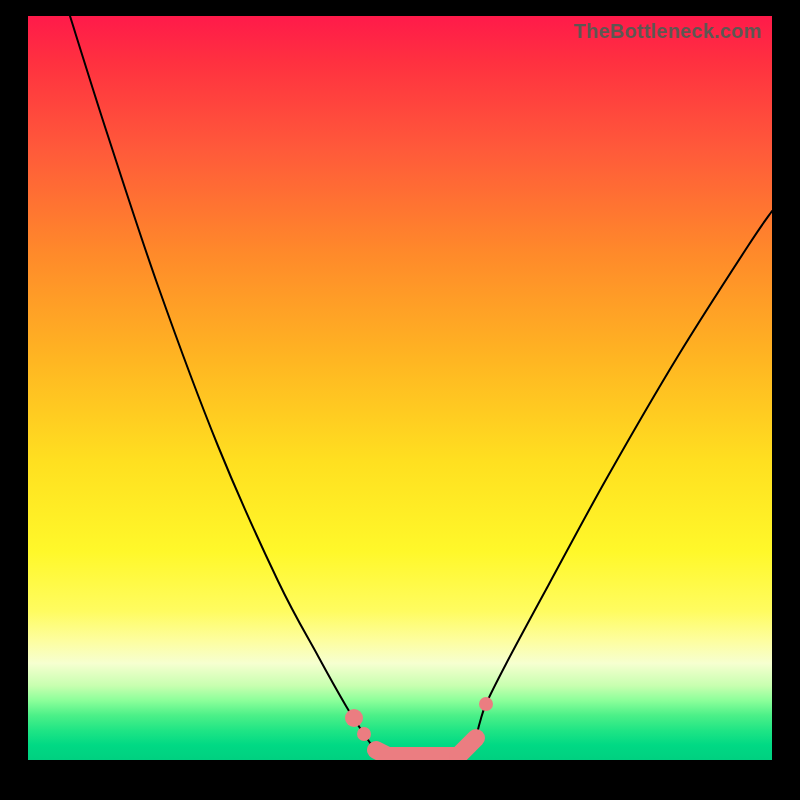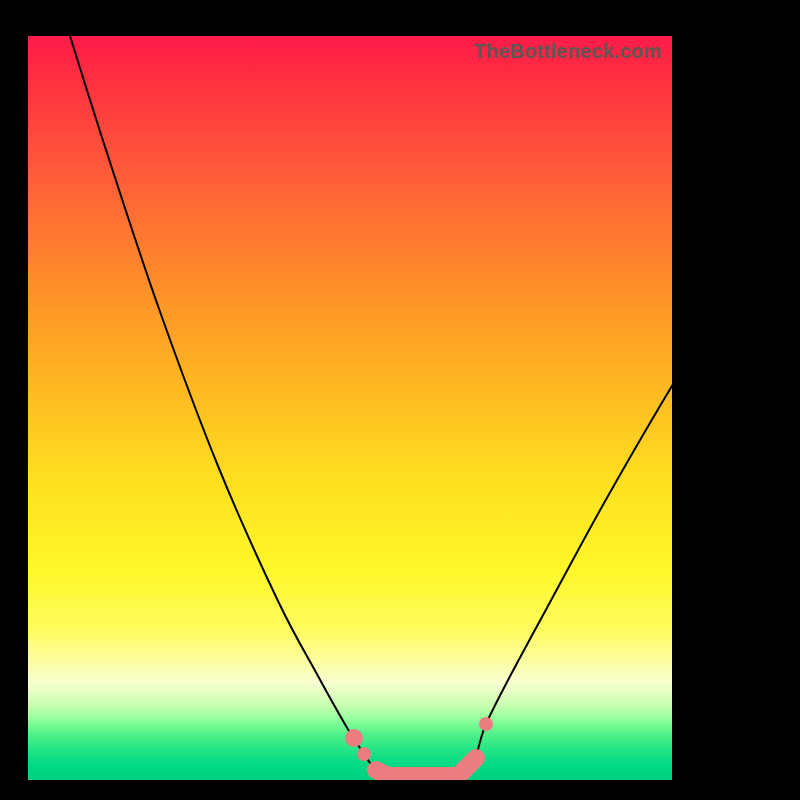--- a/index.html
+++ b/index.html
@@ -7,22 +7,22 @@
     padding: 0;
     width: 800px;
     height: 800px;
     background: #000;
     overflow: hidden;
     font-family: Arial, sans-serif;
   }
   .frame {
     position: absolute;
     left: 28px;
-    top: 36px;
-    width: 644px;
+    top: 16px;
+    width: 744px;
     height: 744px;
     background: linear-gradient(to bottom,
       #ff1a4a 0%,
       #ff3040 6%,
       #ff5a3a 18%,
       #ff8a2a 32%,
       #ffb522 46%,
       #ffe020 60%,
       #fff82a 72%,
       #fffc60 80%,

